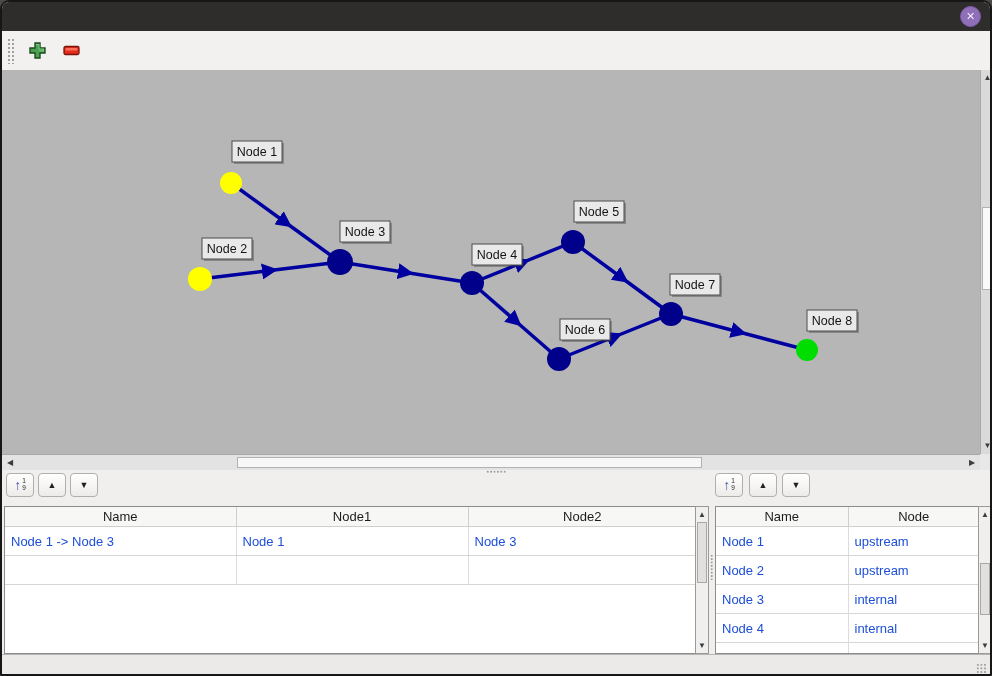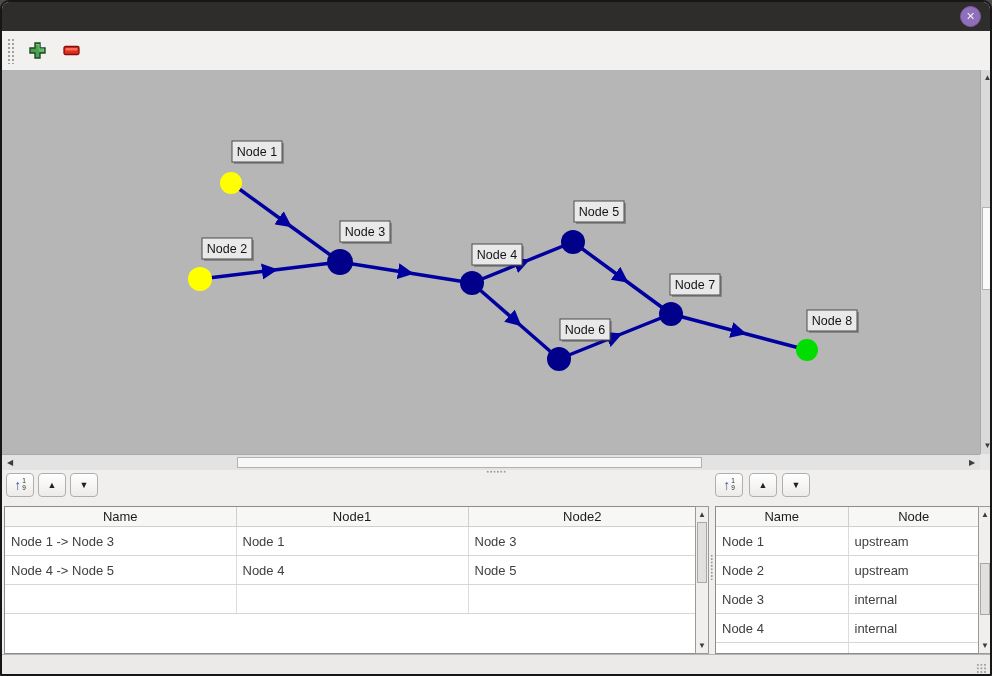--- a/index.html
+++ b/index.html
@@ -46,21 +46,21 @@
   .sorticon .digs{display:flex;flex-direction:column;font-size:6.5px;line-height:1.05;color:#2a2a2a;}
   
   .table-block{position:absolute;top:504px;height:146px;background:#ffffff;border:1px solid #8c8c8c;
                box-sizing:content-box;overflow:hidden;}
   #link-table-block{left:2px;width:691px;}
   #node-table-block{left:713px;width:263px;}
   table.grid{border-collapse:collapse;table-layout:fixed;width:100%;}
   table.grid th{height:19px;background:#f7f7f6;border:1px solid #cfcfcd;border-top:none;
                 font-weight:normal;font-size:13px;color:#1c1c1c;padding:0;cursor:pointer;}
   table.grid th:first-child{border-left:none;} table.grid th:last-child{border-right:none;}
-  table.grid td{height:28px;font-size:13px;color:#404040;padding:0 6px;background:#fff;
+  table.grid td{height:28px;font-size:13px;color:#1d4ed8;padding:0 6px;background:#fff;
                 border-right:1px solid #dcdcdc;border-bottom:1px solid #d6d6d6;
                 white-space:nowrap;overflow:hidden;}
   table.grid td:last-child{border-right:none;}
   #link-table col:nth-child(1){width:231px;} #link-table col:nth-child(2){width:232px;} #link-table col:nth-child(3){width:228px;}
   #node-table col:nth-child(1){width:132px;} #node-table col:nth-child(2){width:131px;}
   .tsb{position:absolute;top:504px;width:14px;height:148px;background:#f0efee;border:1px solid #999;box-sizing:border-box;}
   #link-table-sb{left:693px;} #node-table-sb{left:976px;}
   .tsb .up{left:0;top:1px;width:12px;height:13px;}
   .tsb .down{left:0;bottom:1px;width:12px;height:13px;}
   .tsb .thumb{position:absolute;left:1px;width:10px;background:#e1e0df;border:1px solid #a9a8a7;box-sizing:border-box;cursor:pointer;}
@@ -235,25 +235,20 @@
             <th>Node2</th>
           </tr>
         </thead>
       <tbody>
           <tr>
             <td>Node 1 -&gt; Node 3</td>
             <td>Node 1</td>
             <td>Node 3</td>
           </tr>
           <tr>
-            <td>Node 4 -&gt; Node 5</td>
-            <td>Node 4</td>
-            <td>Node 5</td>
-          </tr>
-          <tr>
             <td></td>
             <td></td>
             <td></td>
           </tr>
         </tbody>
     </table>
   </div>
   <div class="tsb" id="link-table-sb">
     <div class="sb-arrow up">▲</div>
     <div class="thumb"></div>

